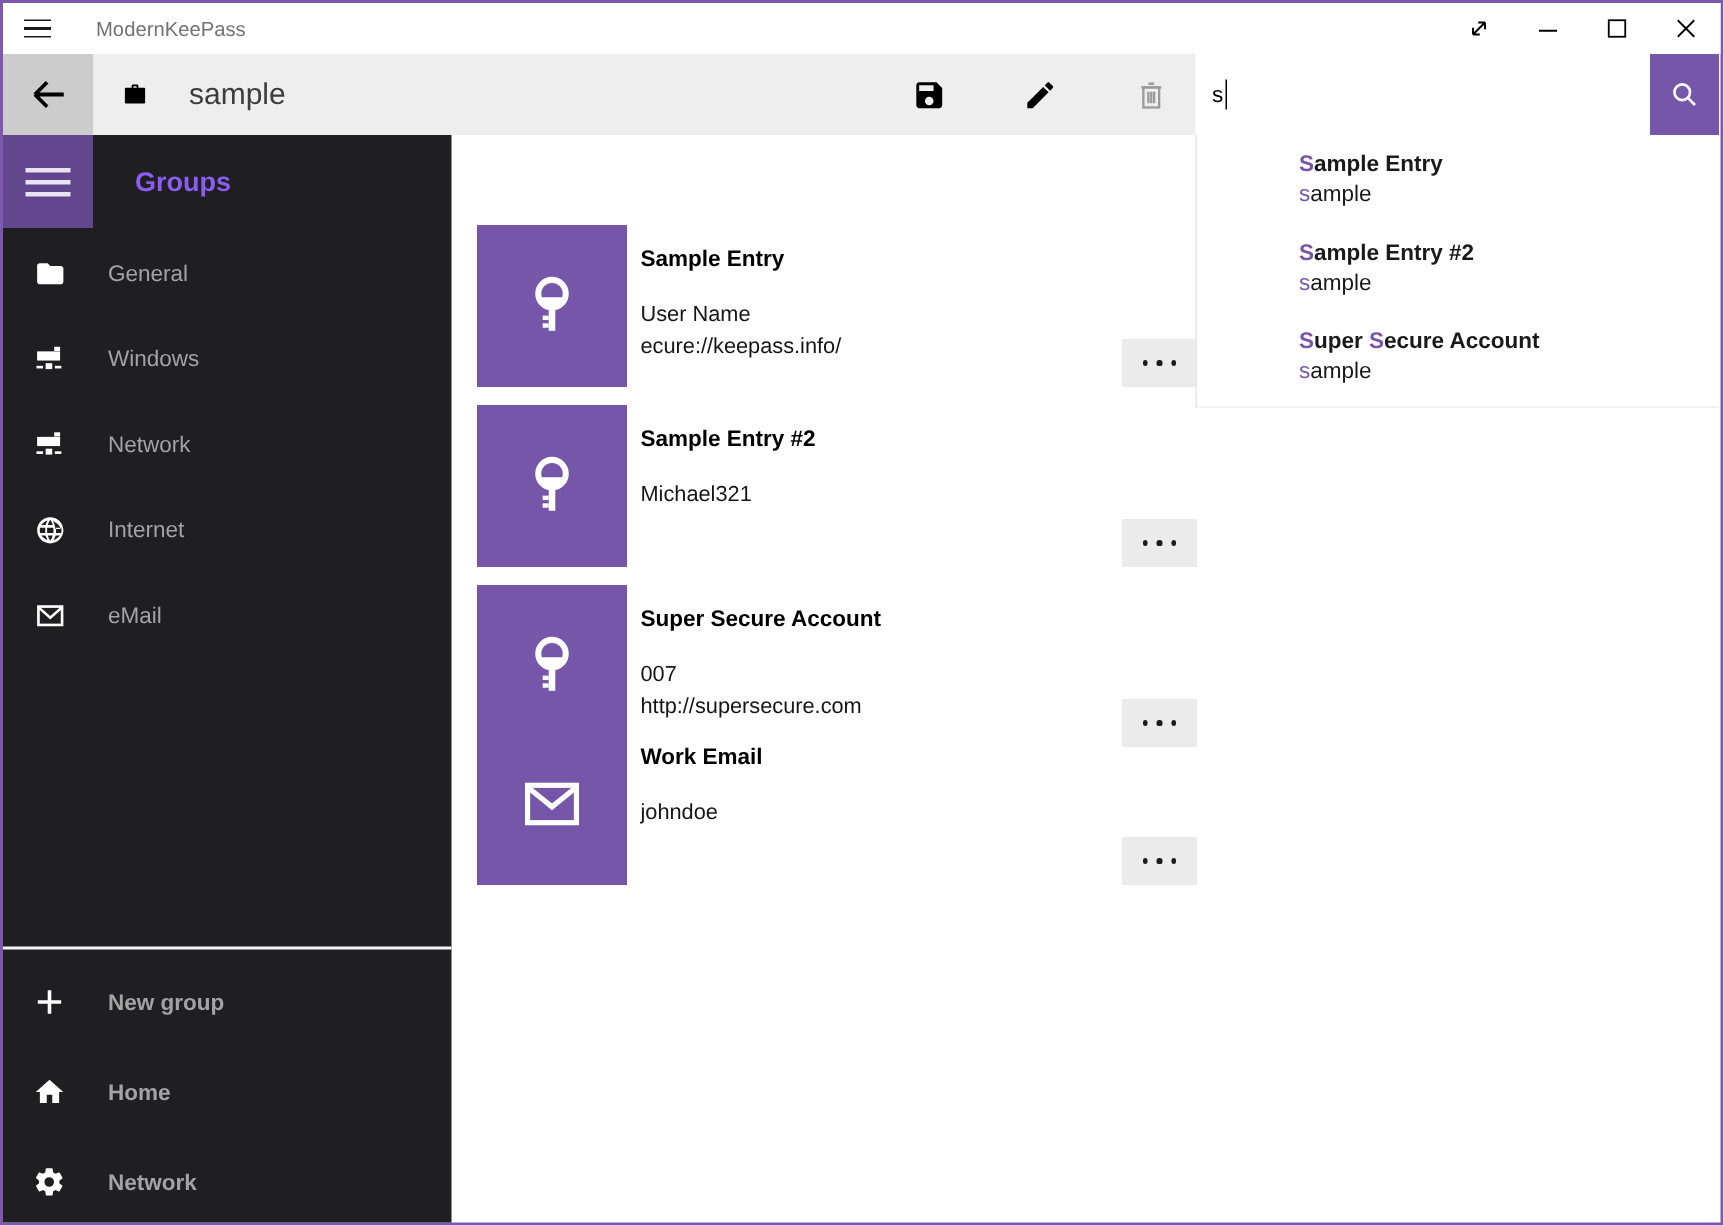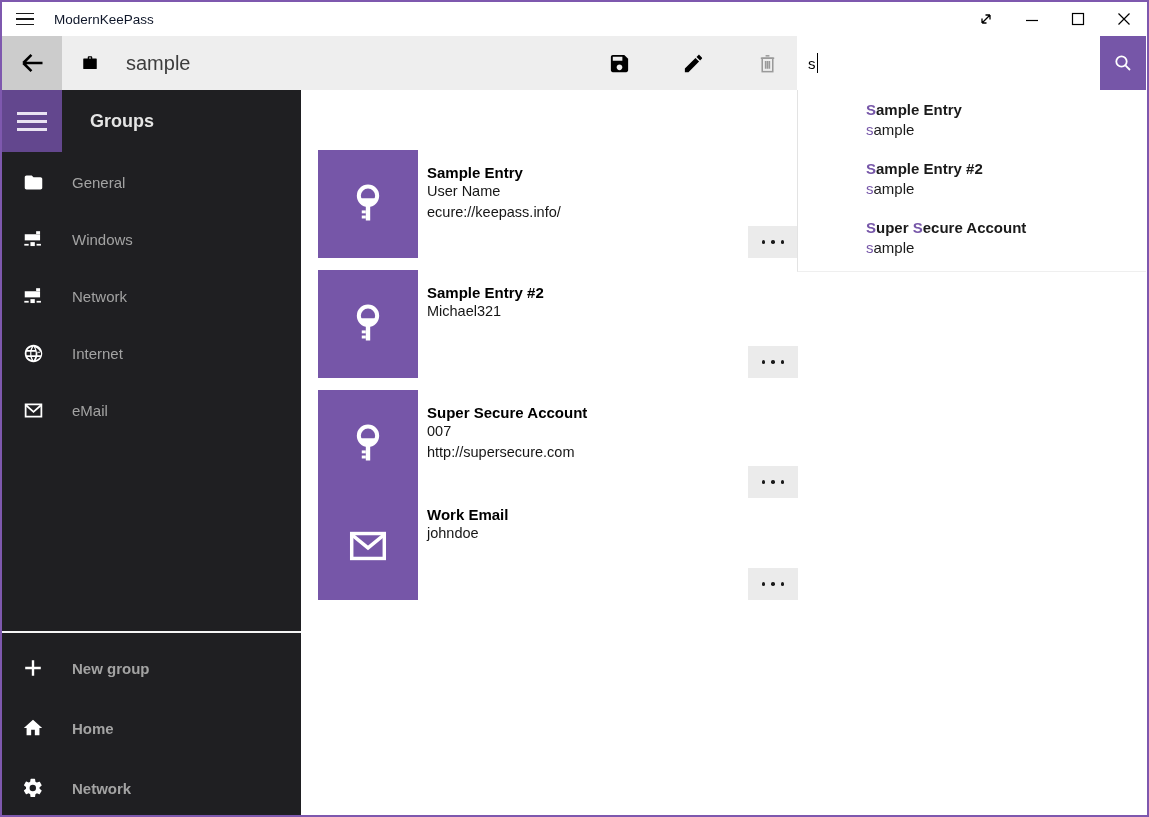--- a/index.html
+++ b/index.html
@@ -2,21 +2,21 @@
 <html><head>
 <meta charset="utf-8">
 <style>
   html,body{margin:0;padding:0;background:#fff;font-family:"Liberation Sans",sans-serif;}
   .window{position:relative;width:1149px;height:817px;overflow:hidden;background:#fff;
           box-shadow:inset 0 0 0 2px #7e58ae;}
   
   .titlebar{position:absolute;left:2px;top:2px;right:2px;height:34px;background:#fff;display:flex;align-items:center;}
   .tb-burger{width:46px;height:32px;display:flex;flex-direction:column;justify-content:center;align-items:center;gap:4px;background:none;border:none;cursor:pointer;}
   .tb-burger span{display:block;width:18px;height:1.6px;background:#1a1a1a;}
-  .tb-title{margin-left:6px;font-size:13.5px;color:#0f172a;}
+  .tb-title{margin-left:16px;font-size:13.5px;color:#737373;}
   .tb-controls{margin-left:auto;display:flex;height:32px;}
   .tb-btn{width:46px;height:32px;display:flex;align-items:center;justify-content:center;background:none;border:none;cursor:pointer;}
   .tb-btn svg{stroke:#000;fill:none;stroke-width:1.2;}
   
   .backbtn{position:absolute;left:2px;top:36px;width:60px;height:54px;background:#cccccc;border:none;display:flex;align-items:center;justify-content:center;cursor:pointer;}
   .commandbar{position:absolute;left:62px;top:36px;width:735px;height:54px;background:#eeeeee;display:flex;align-items:center;}
   .db-icon{margin-left:19px;}
   .db-title{margin-left:27px;font-size:20px;font-weight:300;color:#3d3d3d;}
   .cmd-actions{margin-left:auto;margin-right:8px;display:flex;gap:30px;}
   .cmd-btn{width:44px;height:54px;background:none;border:none;display:flex;align-items:center;justify-content:center;cursor:pointer;}
@@ -28,32 +28,32 @@
   .suggestions{position:absolute;left:797px;top:90px;width:349px;height:182px;background:#fff;z-index:30;
                border-left:1px solid #e3e3e3;border-bottom:1px solid #efefef;padding:10px 0 0 68px;box-sizing:border-box;}
   .sug-row{margin-bottom:19px;cursor:pointer;}
   .sug-title{font-size:15px;font-weight:700;color:#1a1a1a;line-height:20px;}
   .sug-sub{font-size:15px;color:#1a1a1a;line-height:20px;}
   .hl{color:#7656a8;}
   
   .sidebar{position:absolute;left:2px;top:90px;width:299px;height:725px;background:#1f1f22;}
   .sb-burger{position:absolute;left:0;top:0;width:60px;height:62px;background:#63478e;border:none;display:flex;flex-direction:column;align-items:center;justify-content:center;gap:5px;cursor:pointer;}
   .sb-burger span{display:block;width:30px;height:3px;background:#e9e3f2;}
-  .sb-heading{position:absolute;left:88px;top:16px;font-size:18px;font-weight:700;color:#e5e5e5;line-height:30px;}
+  .sb-heading{position:absolute;left:88px;top:16px;font-size:18px;font-weight:700;color:#8b5cf6;line-height:30px;}
   .sb-item{position:absolute;left:0;width:100%;height:44px;display:flex;align-items:center;cursor:pointer;}
   .sb-item .ic{position:absolute;left:20px;width:22px;height:22px;display:flex;align-items:center;justify-content:center;}
   .sb-item .lbl{position:absolute;left:70px;font-size:15px;color:#a3a3a3;}
   .sb-item.footer .lbl{font-weight:700;}
   .sb-sep{position:absolute;left:0;top:541px;width:100%;height:2px;background:#f5f5f5;}
   
   .entry{position:absolute;left:318px;width:480px;height:108px;}
   .tile{position:absolute;left:0;top:0;width:100px;height:108px;background:#7656a8;display:flex;align-items:center;justify-content:center;cursor:pointer;}
   .entry-text{position:absolute;left:109px;top:14px;}
   .entry-title{font-size:15px;font-weight:700;color:#000;}
-  .entry-details{font-size:14.5px;color:#161616;line-height:21px;}
+  .entry-details{margin-top:19px;font-size:14.5px;color:#161616;line-height:21px;}
   .more-btn{position:absolute;right:0;bottom:0;width:50px;height:32px;background:#ebebeb;border:none;display:flex;align-items:center;justify-content:center;gap:6px;cursor:pointer;}
   .more-btn i{display:block;width:3.5px;height:3.5px;border-radius:50%;background:#1a1a1a;}
 </style>
 </head>
 <body>
 
 <div class="window">
 
   <div class="titlebar">
     <button class="tb-burger">
@@ -308,21 +308,21 @@
         <div>http://supersecure.com</div>
       </div>
     </div>
     <button class="more-btn">
         <i></i>
         <i></i>
         <i></i>
       </button>
   </div>
 
-  <div class="entry" style="top:492px">
+  <div class="entry" style="top:482px">
     <div class="tile">
       <svg width="46" height="46" viewBox="0 0 24 24">
         <g stroke="#fff" fill="none" stroke-width="1.8">
             <rect x="3.5" y="5.5" width="17" height="13"></rect>
             <path d="M4 6.5 L12 13 L20 6.5"></path>
           </g>
       </svg>
     </div>
     <div class="entry-text">
       <div class="entry-title">Work Email</div>

